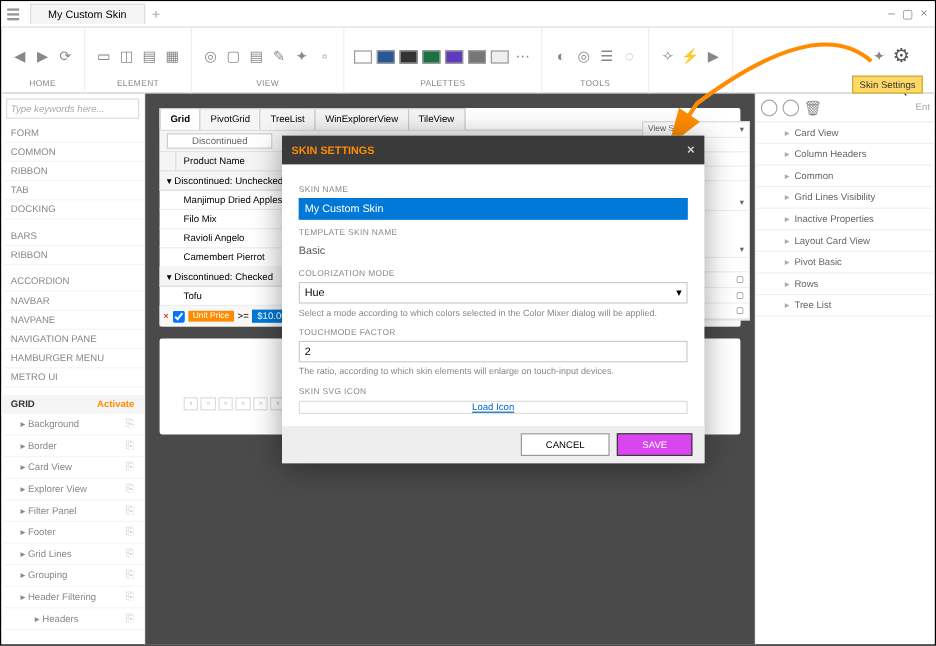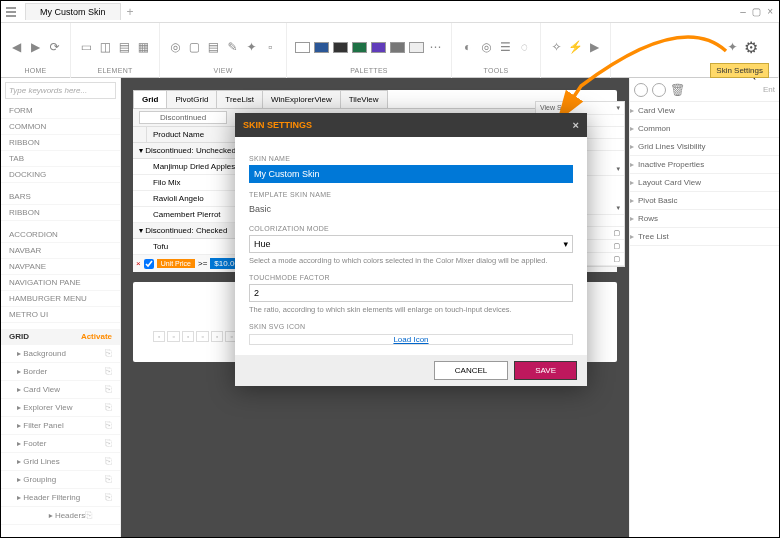--- a/index.html
+++ b/index.html
@@ -33,38 +33,38 @@
 .grid-row div{padding:3px 6px;font-size:8px}
 .grp-row{background:#f5f5f5;padding:3px 6px;font-size:8px;border-bottom:1px solid #ddd}
 .price-row{display:flex;align-items:center;padding:3px;gap:3px;background:#f8f8f8;font-size:8px}
 .price-badge{background:#ff8c00;color:#fff;padding:1px 4px;font-size:7px}
 .center-bottom{background:#fff;margin-top:10px;padding:20px;font-size:8px;color:#aaa;text-align:center;border-radius:2px}
 .btm-icons{display:flex;gap:2px;margin-top:20px}
 .btm-icons span{border:1px solid #ddd;padding:1px 4px;font-size:7px;color:#aaa}
 .sidebar-right{width:150px;border-left:1px solid #eee;font-size:8px;overflow-y:auto}
 .r-top{display:flex;gap:4px;padding:4px;border-bottom:1px solid #eee;align-items:center}
 .r-circle{width:14px;height:14px;border-radius:50%;border:1px solid #aaa;display:inline-block}
-.r-item{padding:4px 0;border-bottom:1px solid #f0f0f0;color:#666}
+.r-item{padding:4px 24px;border-bottom:1px solid #f0f0f0;color:#666}
 .r-item::before{content:"▸";margin-right:4px;color:#aaa}
 .opt-col{position:absolute;right:154px;top:100px;width:90px;background:#fff;font-size:7px;border:1px solid #ddd}
 .opt-row{padding:2px 4px;border-bottom:1px solid #eee;display:flex;justify-content:space-between;color:#666}
 .modal{position:absolute;left:234px;top:112px;width:352px;background:#fff;box-shadow:0 4px 24px rgba(0,0,0,.4);font-size:8px}
 .modal-header{background:#3a3a3a;color:#ff8c00;padding:6px 8px;font-size:9px;font-weight:600;display:flex;justify-content:space-between;align-items:center}
 .modal-close{color:#ccc;font-size:11px}
 .modal-body{padding:10px 14px}
 .field-label{font-size:7px;color:#888;text-transform:uppercase;margin:8px 0 3px;letter-spacing:.3px}
 .field-input{width:100%;border:1px solid #ccc;padding:3px 4px;font-size:9px}
 .field-input.sel-text{background:#0078d7;color:#fff;border-color:#0078d7}
 .field-hint{font-size:7.5px;color:#888;margin-top:3px;line-height:1.3}
 .dropdown{width:100%;border:1px solid #ccc;padding:3px 4px;font-size:9px;display:flex;justify-content:space-between}
 .svg-box{border:1px solid #ddd;padding:0;text-align:center;margin-top:4px}
 .svg-link{color:#0066cc;text-decoration:underline;font-size:8px}
 .modal-footer{background:#eee;padding:6px 10px;display:flex;justify-content:flex-end;gap:6px}
 .btn{padding:4px 20px;border:1px solid #999;font-size:8px;background:#fff}
-.btn.primary{background:#be185d;color:#fff;border-color:#3a3a3a}
+.btn.primary{background:#d946ef;color:#fff;border-color:#3a3a3a}
 .tooltip{position:absolute;right:10px;top:62px;background:#ffd968;border:1px solid #caa93a;padding:2px 5px;font-size:8px;color:#333}
 .arrow{position:absolute;pointer-events:none}
 .gear{font-size:16px;color:#555}
 .cursor{position:absolute;right:22px;top:48px;font-size:10px}
 </style>
 </head>
 <body>
 
 <div class="titlebar">
   <div class="hamburger">
@@ -183,21 +183,21 @@
     <div id="gridchildren">
         <div class="side-item" style="padding-left: 16px;">▸ Background<span class="link-ic">⎘</span></div>
         <div class="side-item" style="padding-left: 16px;">▸ Border<span class="link-ic">⎘</span></div>
         <div class="side-item" style="padding-left: 16px;">▸ Card View<span class="link-ic">⎘</span></div>
         <div class="side-item" style="padding-left: 16px; text-align: center;">▸ Explorer View<span class="link-ic">⎘</span></div>
         <div class="side-item" style="padding-left: 16px;">▸ Filter Panel<span class="link-ic">⎘</span></div>
         <div class="side-item" style="padding-left: 16px;">▸ Footer<span class="link-ic">⎘</span></div>
         <div class="side-item" style="padding-left: 16px;">▸ Grid Lines<span class="link-ic">⎘</span></div>
         <div class="side-item" style="padding-left: 16px;">▸ Grouping<span class="link-ic">⎘</span></div>
         <div class="side-item" style="padding-left: 16px;">▸ Header Filtering<span class="link-ic">⎘</span></div>
-        <div class="side-item" style="padding-left: 28px; justify-content: center;">▸ Headers<span class="link-ic">⎘</span></div>
+        <div class="side-item" style="padding-left: 28px;">▸ Headers<span class="link-ic">⎘</span></div>
       </div>
   </div>
 
   <div class="center">
     <div class="grid-panel">
       <div class="tabs" id="gtabs">
           <div class="active">Grid</div>
           <div>PivotGrid</div>
           <div>TreeList</div>
           <div>WinExplorerView</div>
@@ -301,20 +301,21 @@
   <div class="sidebar-right">
     <div class="r-top">
       <span class="r-circle"></span>
       <span class="r-circle"></span>
       <span class="icon-sm">🗑</span>
       <span style="flex:1"></span>
       <span style="color:#aaa;font-size:8px">Ent</span>
     </div>
     <div id="ritems">
         <div class="r-item">Card View</div>
+        <div class="r-item">Column Headers</div>
         <div class="r-item">Common</div>
         <div class="r-item">Grid Lines Visibility</div>
         <div class="r-item">Inactive Properties</div>
         <div class="r-item">Layout Card View</div>
         <div class="r-item">Pivot Basic</div>
         <div class="r-item">Rows</div>
         <div class="r-item">Tree List</div>
       </div>
   </div>
 </div>

